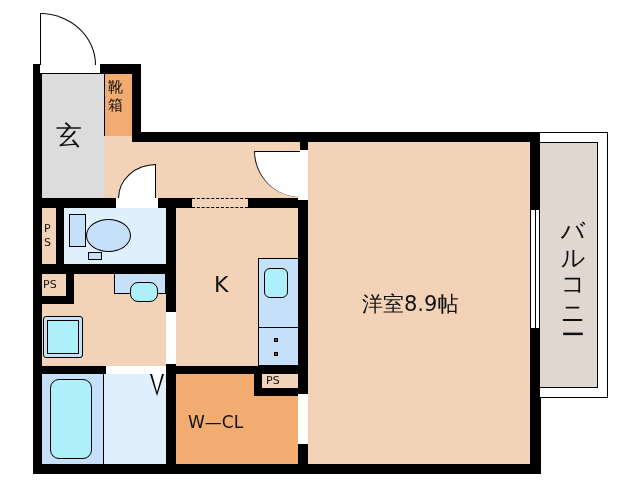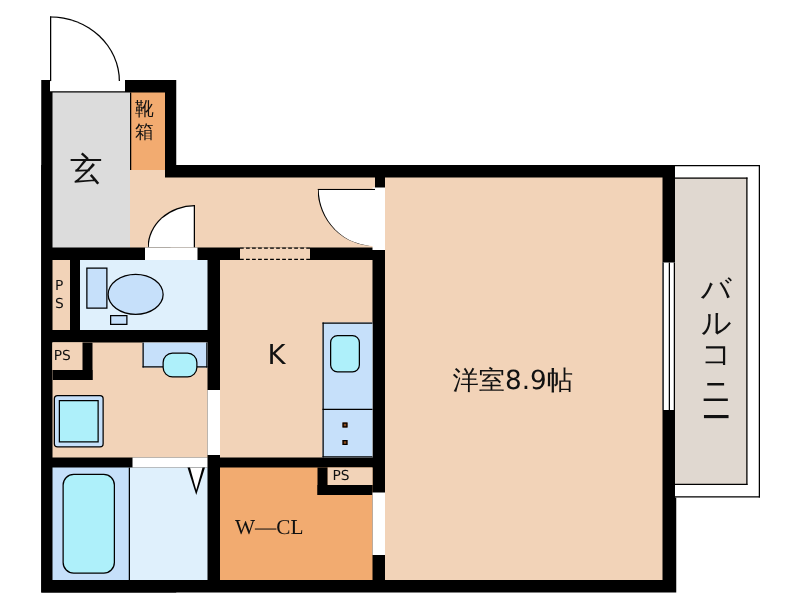--- a/index.html
+++ b/index.html
@@ -82,21 +82,21 @@
 <div class="abs" style="left:264px;top:268px;width:24px;height:30px;background:#aef0fa;border:1px solid #000;border-radius:6px;"></div>
 <div class="abs" style="left:258px;top:327px;width:40px;height:1px;background:#000;"></div>
 <div class="abs" style="left:274px;top:338px;width:4px;height:4px;background:#8a4a1a;border:1px solid #000;"></div>
 <div class="abs" style="left:274px;top:352px;width:4px;height:4px;background:#8a4a1a;border:1px solid #000;"></div>
 
 <div class="abs orange" style="left:176px;top:374px;width:122px;height:90px;"></div>
 <div class="abs floor" style="left:262px;top:374px;width:36px;height:14px;"></div>
 <div class="abs wall" style="left:254px;top:374px;width:8px;height:22px;"></div>
 <div class="abs wall" style="left:254px;top:388px;width:44px;height:8px;"></div>
 <div class="abs lbl" style="left:266px;top:374px;font-size:11px;">PS</div>
-<div class="abs lbl" style="left:188px;top:412px;font-size:17px;font-family:Liberation Serif, serif;">W—CL</div>
+<div class="abs lbl" style="left:188px;top:412px;font-size:17px;">W—CL</div>
 
 <div class="abs white" style="left:298px;top:394px;width:10px;height:50px;"></div>
 <div class="abs" style="left:308px;top:428px;width:0;height:0;border-top:6px solid transparent;border-bottom:6px solid transparent;border-left:18px solid #000;"></div>
 <div class="abs" style="left:309px;top:430px;width:0;height:0;border-top:4px solid transparent;border-bottom:4px solid transparent;border-left:14px solid #fff;"></div>
 
 <div class="abs floor" style="left:308px;top:142px;width:222px;height:322px;"></div>
 <div class="abs lbl" style="left:362px;top:290px;font-size:21px;">洋室8.9帖</div>
 
 <div class="abs white" style="left:530px;top:210px;width:10px;height:118px;border-left:1px solid #000;border-right:1px solid #000;"></div>
 <div class="abs" style="left:535px;top:210px;width:1px;height:118px;background:#000;"></div>

